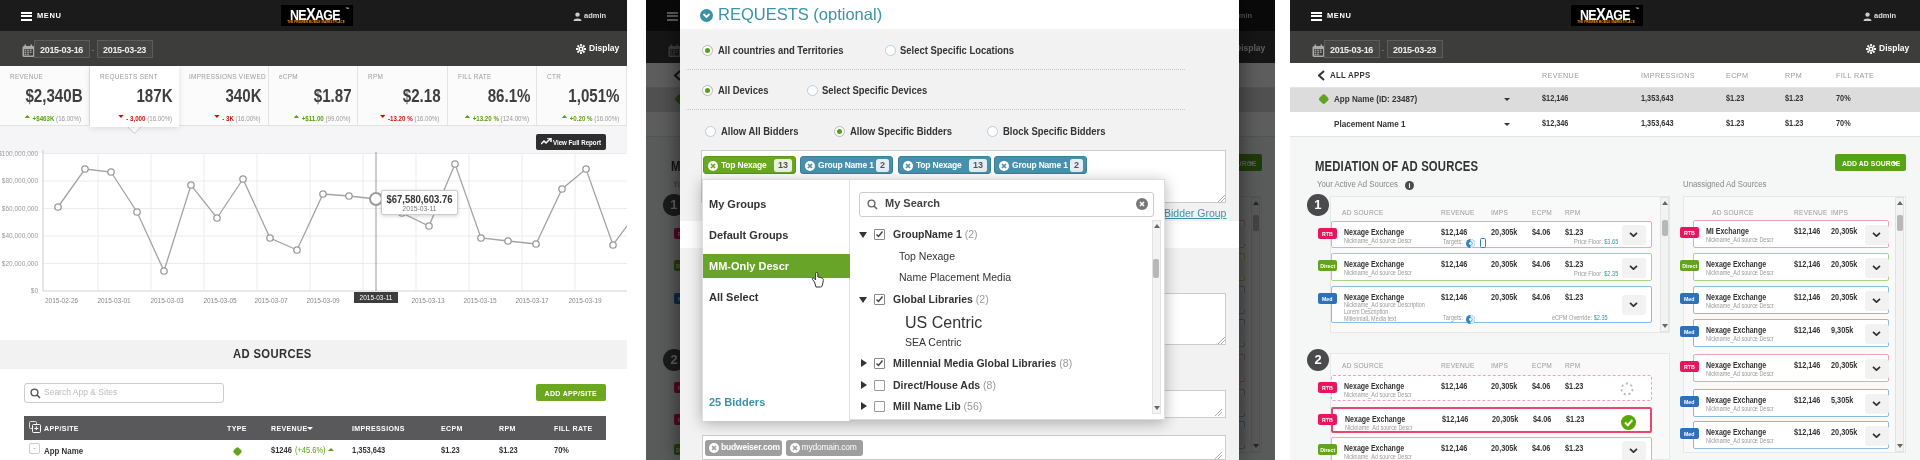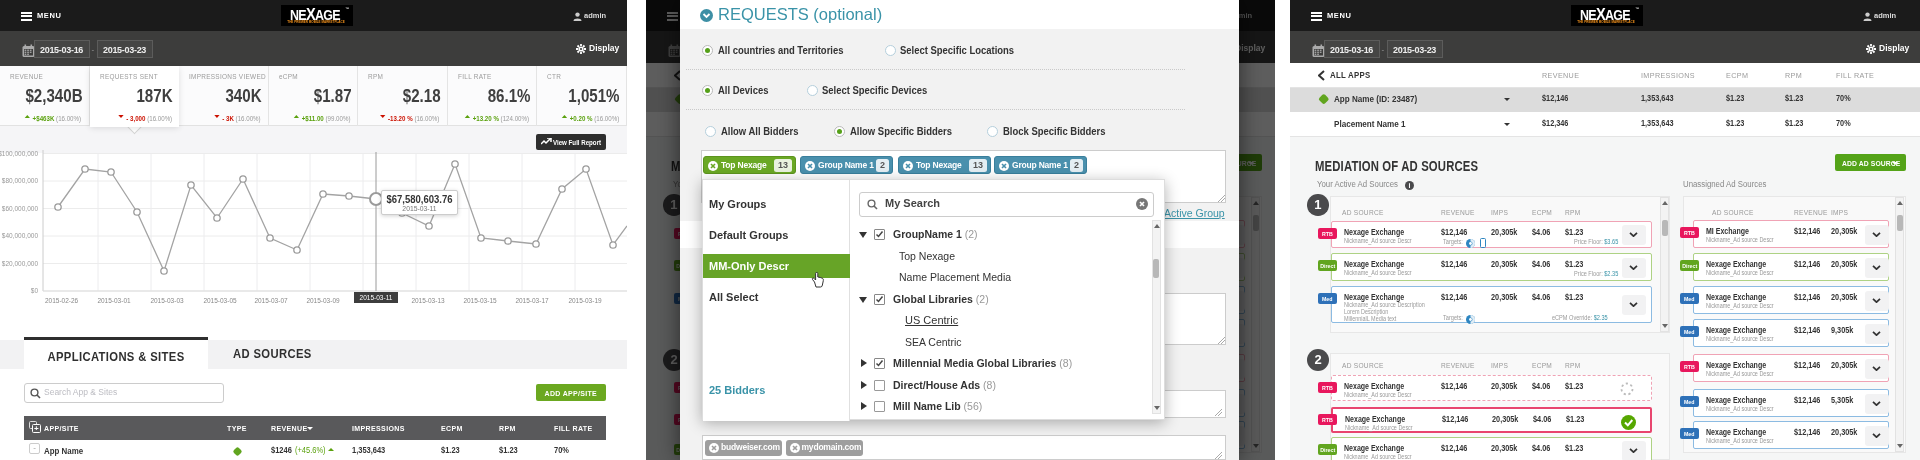--- a/index.html
+++ b/index.html
@@ -165,23 +165,20 @@
         <circle cx="586" cy="169" r="3.2" fill="#fff" stroke="#9b9b9b" stroke-width="1.3"></circle>
         <circle cx="613" cy="245" r="3.2" fill="#fff" stroke="#9b9b9b" stroke-width="1.3"></circle>
         <rect x="354" y="292" width="44" height="11" fill="#3d3d3d"></rect>
         <text x="376" y="300" font-size="6.5" fill="#fff" text-anchor="middle" font-family="Liberation Sans">2015-03-11</text>
       </svg>
       <div style="position:absolute;left:381px;top:189.5px;width:75px;height:23px;background:#fff;border:1px solid #ccc;border-radius:2px;box-shadow:0 1px 4px rgba(0,0,0,0.18);z-index:3">
         <div style="position:absolute;left:0px;top:3.5px;font-size:10px;color:#333;font-weight:700;white-space:nowrap;width:75px;text-align:center;transform:scaleX(0.95);transform-origin:50% 50%">$67,580,603.76</div>
         <div style="position:absolute;left:0px;top:14.5px;font-size:6.8px;color:#777;font-weight:400;white-space:nowrap;width:75px;text-align:center">2015-03-11</div>
       </div>
       <div style="position:absolute;left:0px;top:340px;width:627px;height:29px;background:#f2f2f3"></div>
-      <div style="position:absolute;left:23.7px;top:337px;width:184.3px;height:32px;background:#fff;border-top:3px solid #2f2f2f;box-sizing:border-box">
-        <div style="position:absolute;left:0px;top:10px;font-size:12.5px;color:#2f2f2f;font-weight:700;white-space:nowrap;width:184px;text-align:center;letter-spacing:0.4px;transform:scaleX(0.9);transform-origin:50% 50%">APPLICATIONS &amp; SITES</div>
-      </div>
       <div style="position:absolute;left:233px;top:347px;font-size:12.5px;color:#2f2f2f;font-weight:700;white-space:nowrap;transform:scaleX(0.9);transform-origin:0 50%;letter-spacing:0.4px">AD SOURCES</div>
       <div style="position:absolute;left:0px;top:369px;width:627px;height:91px;background:#fff"></div>
       <div style="position:absolute;left:23.7px;top:382.5px;width:200.3px;height:20px;background:#fff;border:1px solid #ccc;border-radius:3px;box-sizing:border-box"></div>
       <svg width="11" height="11" viewBox="0 0 11 11" style="position:absolute;left:30px;top:388px">
         <circle cx="4.5" cy="4.5" r="3.4" fill="none" stroke="#555" stroke-width="1.4"></circle>
         <line x1="7" y1="7" x2="10" y2="10" stroke="#555" stroke-width="1.6"></line>
       </svg>
       <div style="position:absolute;left:44px;top:388px;font-size:8.5px;color:#bcbcc2;font-weight:400;white-space:nowrap;">Search App &amp; Sites</div>
       <div style="position:absolute;left:536px;top:384px;width:69.6px;height:17px;background:#6ba820;border-radius:2px">
         <div style="position:absolute;left:0px;top:5.5px;font-size:7px;color:#fff;font-weight:700;white-space:nowrap;width:69.6px;text-align:center;letter-spacing:0.3px">ADD APP/SITE</div>
@@ -594,21 +591,21 @@
             <svg width="10" height="10" viewBox="0 0 10 10" style="position:absolute;left:4px;top:3.5px">
               <circle cx="5.0" cy="5.0" r="5.0" fill="#fff"></circle>
               <g stroke="currentColor" stroke-width="1.6">
                 <line x1="3.0" y1="3.0" x2="7.0" y2="7.0"></line>
                 <line x1="7.0" y1="3.0" x2="3.0" y2="7.0"></line>
               </g>
             </svg>
             <span style="position:absolute;left:17px;top:3.5px;color:#fff;font-weight:700;font-size:8.5px;white-space:nowrap;letter-spacing:-0.2px">Group Name 1</span>
             <div style="position:absolute;right:3px;top:2px;background:rgba(255,255,255,0.85);border-radius:2.5px;padding:0 4px;font-size:9px;font-weight:700;color:#555;line-height:13px">2</div>
           </div>
-          <div style="position:absolute;left:518px;top:207px;font-size:10.5px;color:#3a93a8;font-weight:400;white-space:nowrap;"><span style="text-decoration:underline">Active Group</span></div>
+          <div style="position:absolute;left:518px;top:207px;font-size:10.5px;color:#3a93a8;font-weight:400;white-space:nowrap;"><span style="text-decoration:underline">Bidder Group</span></div>
           <div style="position:absolute;left:0px;top:221px;width:593px;height:27px;background:#fff"></div>
           <div style="position:absolute;left:56px;top:293px;width:524px;height:52px;background:#fff;border:1px solid #ccc;box-sizing:border-box"></div>
           <svg width="9" height="9" viewBox="0 0 9 9" style="position:absolute;left:571px;top:336px;z-index:2">
             <line x1="1" y1="8" x2="8" y2="1" stroke="#aaa" stroke-width="1"></line>
             <line x1="4" y1="8" x2="8" y2="4" stroke="#aaa" stroke-width="1"></line>
           </svg>
           <div style="position:absolute;left:56px;top:390px;width:524px;height:28px;background:#fff;border:1px solid #ccc;box-sizing:border-box"></div>
           <svg width="9" height="9" viewBox="0 0 9 9" style="position:absolute;left:568px;top:408px;z-index:2">
             <line x1="1" y1="8" x2="8" y2="1" stroke="#aaa" stroke-width="1"></line>
             <line x1="4" y1="8" x2="8" y2="4" stroke="#aaa" stroke-width="1"></line>
@@ -629,31 +626,31 @@
             <span style="position:absolute;left:16px;top:3px;color:#fff;font-weight:700;font-size:8.5px;letter-spacing:-0.2px">budweiser.com</span>
           </div>
           <div style="position:absolute;left:139.5px;top:440px;width:77px;height:16px;background:#9e9e9e;border-radius:3px;color:#9e9e9e">
             <svg width="10" height="10" viewBox="0 0 10 10" style="position:absolute;left:4px;top:3px">
               <circle cx="5.0" cy="5.0" r="5.0" fill="#fff"></circle>
               <g stroke="currentColor" stroke-width="1.6">
                 <line x1="3.0" y1="3.0" x2="7.0" y2="7.0"></line>
                 <line x1="7.0" y1="3.0" x2="3.0" y2="7.0"></line>
               </g>
             </svg>
-            <span style="position:absolute;left:16px;top:3px;color:#fff;font-weight:700;font-size:8.5px;letter-spacing:-0.2px">mydomain.com</span>
+            <span style="position:absolute;left:16px;top:3px;color:#fff;font-weight:400;font-size:8.5px;letter-spacing:-0.2px">mydomain.com</span>
           </div>
           <div style="position:absolute;left:56px;top:179px;width:462.5px;height:241px;background:#fff;border:1px solid #ddd;box-sizing:border-box;box-shadow:0 3px 14px rgba(0,0,0,0.3);z-index:5">
             <div style="position:absolute;left:0px;top:0px;width:147px;height:241px;background:#fff;border-right:1px solid #e0e0e0;box-sizing:border-box"></div>
             <div style="position:absolute;left:6px;top:18px;font-size:11px;color:#333;font-weight:700;white-space:nowrap;">My Groups</div>
             <div style="position:absolute;left:6px;top:49px;font-size:11px;color:#333;font-weight:700;white-space:nowrap;">Default Groups</div>
             <div style="position:absolute;left:0px;top:74px;width:147px;height:24px;background:#67a427">
               <div style="position:absolute;left:6px;top:6px;font-size:11px;color:#fff;font-weight:700;white-space:nowrap;">MM-Only Descr</div>
             </div>
             <div style="position:absolute;left:6px;top:111px;font-size:11px;color:#333;font-weight:700;white-space:nowrap;">All Select</div>
-            <div style="position:absolute;left:6px;top:204px;font-size:11px;color:#3a93a8;font-weight:700;white-space:nowrap;">25 Bidders</div>
+            <div style="position:absolute;left:6px;top:216px;font-size:11px;color:#3a93a8;font-weight:700;white-space:nowrap;">25 Bidders</div>
             <svg width="14" height="16" viewBox="0 0 14 16" style="position:absolute;left:108px;top:92px;z-index:3">
               <path d="M5 15 L3.5 10 L1.5 7.5 Q0.8 6.3 2 6 Q3 5.9 3.8 7 L4.6 8 L4.6 1.6 Q4.6 0.4 5.7 0.4 Q6.8 0.4 6.8 1.6 L6.8 5 Q10.5 5.6 11.5 6.3 Q12.6 7 12.3 8.6 L11.4 13 Q11.2 15 9.5 15 Z" fill="#fff" stroke="#333" stroke-width="1"></path>
             </svg>
             <div style="position:absolute;left:156px;top:12px;width:295px;height:25px;background:#fff;border:1px solid #ccc;border-radius:3px;box-sizing:border-box"></div>
             <svg width="11" height="11" viewBox="0 0 11 11" style="position:absolute;left:164px;top:19px">
               <circle cx="4.5" cy="4.5" r="3.4" fill="none" stroke="#666" stroke-width="1.4"></circle>
               <line x1="7" y1="7" x2="10" y2="10" stroke="#666" stroke-width="1.6"></line>
             </svg>
             <div style="position:absolute;left:182px;top:17px;font-size:11px;color:#444;font-weight:600;white-space:nowrap;">My Search</div>
             <svg width="12" height="12" viewBox="0 0 12 12" style="position:absolute;left:433px;top:18px">
@@ -672,21 +669,21 @@
             <div style="position:absolute;left:190px;top:48px;font-size:10.5px;color:#333;font-weight:700;white-space:nowrap;">GroupName 1 <span style="color:#999;font-weight:400">(2)</span></div>
             <div style="position:absolute;left:196px;top:69.5px;font-size:10.5px;color:#333;font-weight:400;white-space:nowrap;">Top Nexage</div>
             <div style="position:absolute;left:196px;top:91.0px;font-size:10.5px;color:#333;font-weight:400;white-space:nowrap;">Name Placement Media</div>
             <div style="position:absolute;left:156px;top:116.5px;width:0px;height:0px;border-left:4px solid transparent;border-right:4px solid transparent;border-top:6px solid #333"></div>
             <div style="position:absolute;left:171px;top:113.5px;width:11px;height:11px;background:#fff;border:1px solid #888;border-radius:1px;box-sizing:border-box">
               <svg width="9" height="9" viewBox="0 0 9 9" style="position:absolute;left:0px;top:0px">
                 <polyline points="1.5,4.5 3.5,6.5 7.5,1.5" fill="none" stroke="#444" stroke-width="1.5"></polyline>
               </svg>
             </div>
             <div style="position:absolute;left:190px;top:112.5px;font-size:10.5px;color:#333;font-weight:700;white-space:nowrap;">Global Libraries <span style="color:#999;font-weight:400">(2)</span></div>
-            <div style="position:absolute;left:202px;top:134.0px;font-size:11px;color:#333;font-weight:400;white-space:nowrap;text-decoration:underline;">US Centric</div>
+            <div style="position:absolute;left:202px;top:134.0px;font-size:16px;color:#333;font-weight:400;white-space:nowrap;">US Centric</div>
             <div style="position:absolute;left:202px;top:155.5px;font-size:10.5px;color:#333;font-weight:400;white-space:nowrap;">SEA Centric</div>
             <div style="position:absolute;left:158px;top:179.0px;width:0px;height:0px;border-top:4px solid transparent;border-bottom:4px solid transparent;border-left:6px solid #333"></div>
             <div style="position:absolute;left:171px;top:178.0px;width:11px;height:11px;background:#fff;border:1px solid #888;border-radius:1px;box-sizing:border-box">
               <svg width="9" height="9" viewBox="0 0 9 9" style="position:absolute;left:0px;top:0px">
                 <polyline points="1.5,4.5 3.5,6.5 7.5,1.5" fill="none" stroke="#444" stroke-width="1.5"></polyline>
               </svg>
             </div>
             <div style="position:absolute;left:190px;top:177.0px;font-size:10.5px;color:#333;font-weight:700;white-space:nowrap;">Millennial Media Global Libraries <span style="color:#999;font-weight:400">(8)</span></div>
             <div style="position:absolute;left:158px;top:200.5px;width:0px;height:0px;border-top:4px solid transparent;border-bottom:4px solid transparent;border-left:6px solid #333"></div>
             <div style="position:absolute;left:171px;top:199.5px;width:11px;height:11px;background:#fff;border:1px solid #999;border-radius:1px;box-sizing:border-box"></div>

